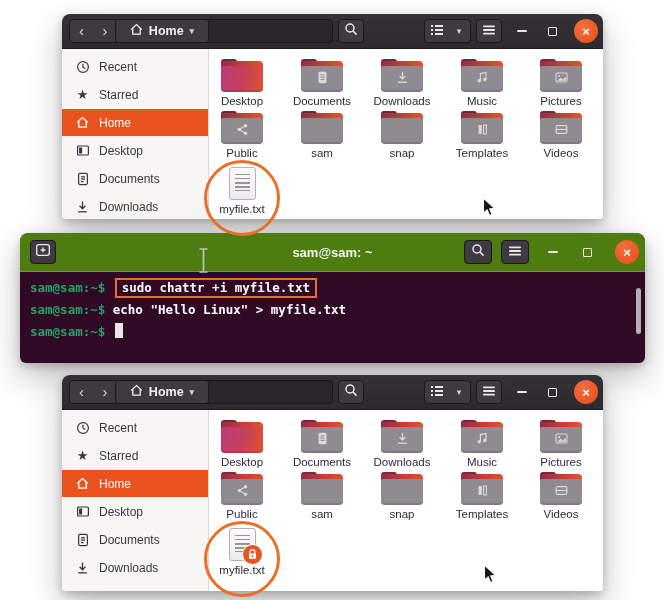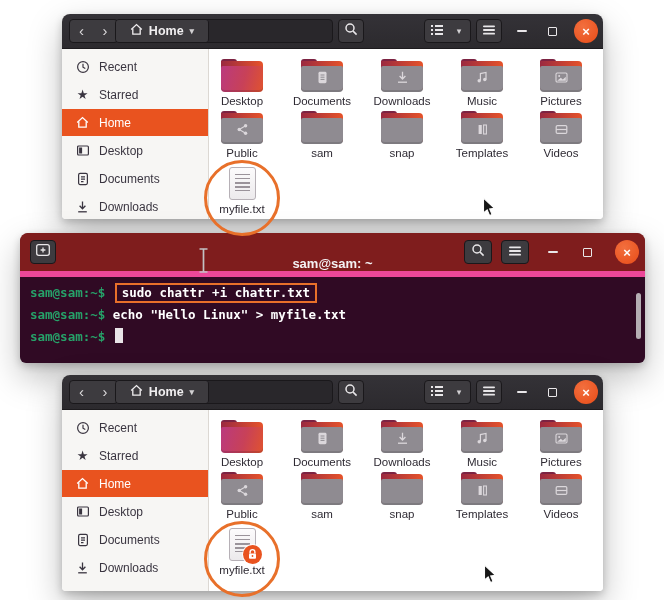--- a/index.html
+++ b/index.html
@@ -63,21 +63,21 @@
   .folder.desktop .f-front{background:linear-gradient(105deg,#BA3A7E 0%,#C84158 55%,#E0532F 100%);}
 
   
   .docfile{position:relative;width:27px;height:33px;margin:0 auto;background:linear-gradient(#fcfbfc,#eceaec);border:1px solid #b6b0b6;border-radius:3px;box-sizing:border-box;}
   .doc-lines{position:absolute;left:5px;right:5px;top:6px;height:17px;background:repeating-linear-gradient(to bottom,#9a939a 0 1.3px,transparent 1.3px 4.1px);}
   .lock-badge{position:absolute;right:-7px;bottom:-4px;width:19px;height:19px;border-radius:50%;background:#E9531F;display:flex;align-items:center;justify-content:center;box-shadow:0 0 0 1px rgba(255,255,255,.85);}
   .circle-annotation{position:absolute;width:76px;height:76px;box-sizing:border-box;border:3px solid #E8702A;border-radius:50%;transform:translateX(-50%);pointer-events:none;z-index:6;}
 
   
   #terminal{left:20px;top:233px;width:625px;height:130px;border-radius:9px 9px 6px 6px;background:#300A24;}
-  .term-titlebar{height:38px;background:#7f1d1d;border-radius:8px 8px 0 0;border-bottom:6px solid #ec4899;position:relative;display:flex;align-items:flex-end;justify-content:center;}
+  .term-titlebar{height:38px;background:#4d7c0f;border-radius:8px 8px 0 0;border-bottom:1px solid #ec4899;position:relative;display:flex;align-items:center;justify-content:center;}
   .term-title{color:#f4f2f4;font-size:13px;font-weight:bold;}
   .t-newtab{left:10px;width:26px;top:7px;}
   .t-search{left:444px;width:28px;top:7px;}
   .t-menu{left:481px;width:28px;top:7px;}
   .t-min{left:523px;width:20px;top:7px;}
   .t-max{left:557px;width:20px;top:7px;}
   .t-close{left:595px;top:7px;}
   .term-body{position:relative;height:calc(100% - 39px);padding:5px 0 0 10px;box-sizing:border-box;font-family:"DejaVu Sans Mono",monospace;font-size:12.5px;font-weight:600;color:#ffffff;overflow:hidden;border-radius:0 0 6px 6px;}
   .term-line{height:22px;line-height:22px;white-space:pre;}
   .prompt{color:#26A269;font-weight:bold;}
@@ -360,21 +360,21 @@
       </div>
     <div class="ctl t-max">
         <span class="max-glyph"></span>
       </div>
     <div class="close-btn t-close">
         <span>×</span>
       </div>
   </div>
   <div class="term-body">
     <div class="term-scrollthumb"></div>
-  <div class="term-line"><span class="prompt">sam@sam:~$ </span><span class="cmd-box">sudo chattr +i chattr.txt</span></div>
+  <div class="term-line"><span class="prompt">sam@sam:~$ </span><span class="cmd-box">sudo chattr +i myfile.txt</span></div>
       <div class="term-line"><span class="prompt">sam@sam:~$ </span><span>echo "Hello Linux" &gt; myfile.txt</span></div>
       <div class="term-line"><span class="prompt">sam@sam:~$ </span><span class="block-cursor"></span></div>
     </div>
 </section>
 
 <section class="window fm-window" id="fm-bottom">
   <div class="titlebar">
     <div class="hbtn btn-back">
         <span class="chev">‹</span>
       </div>

